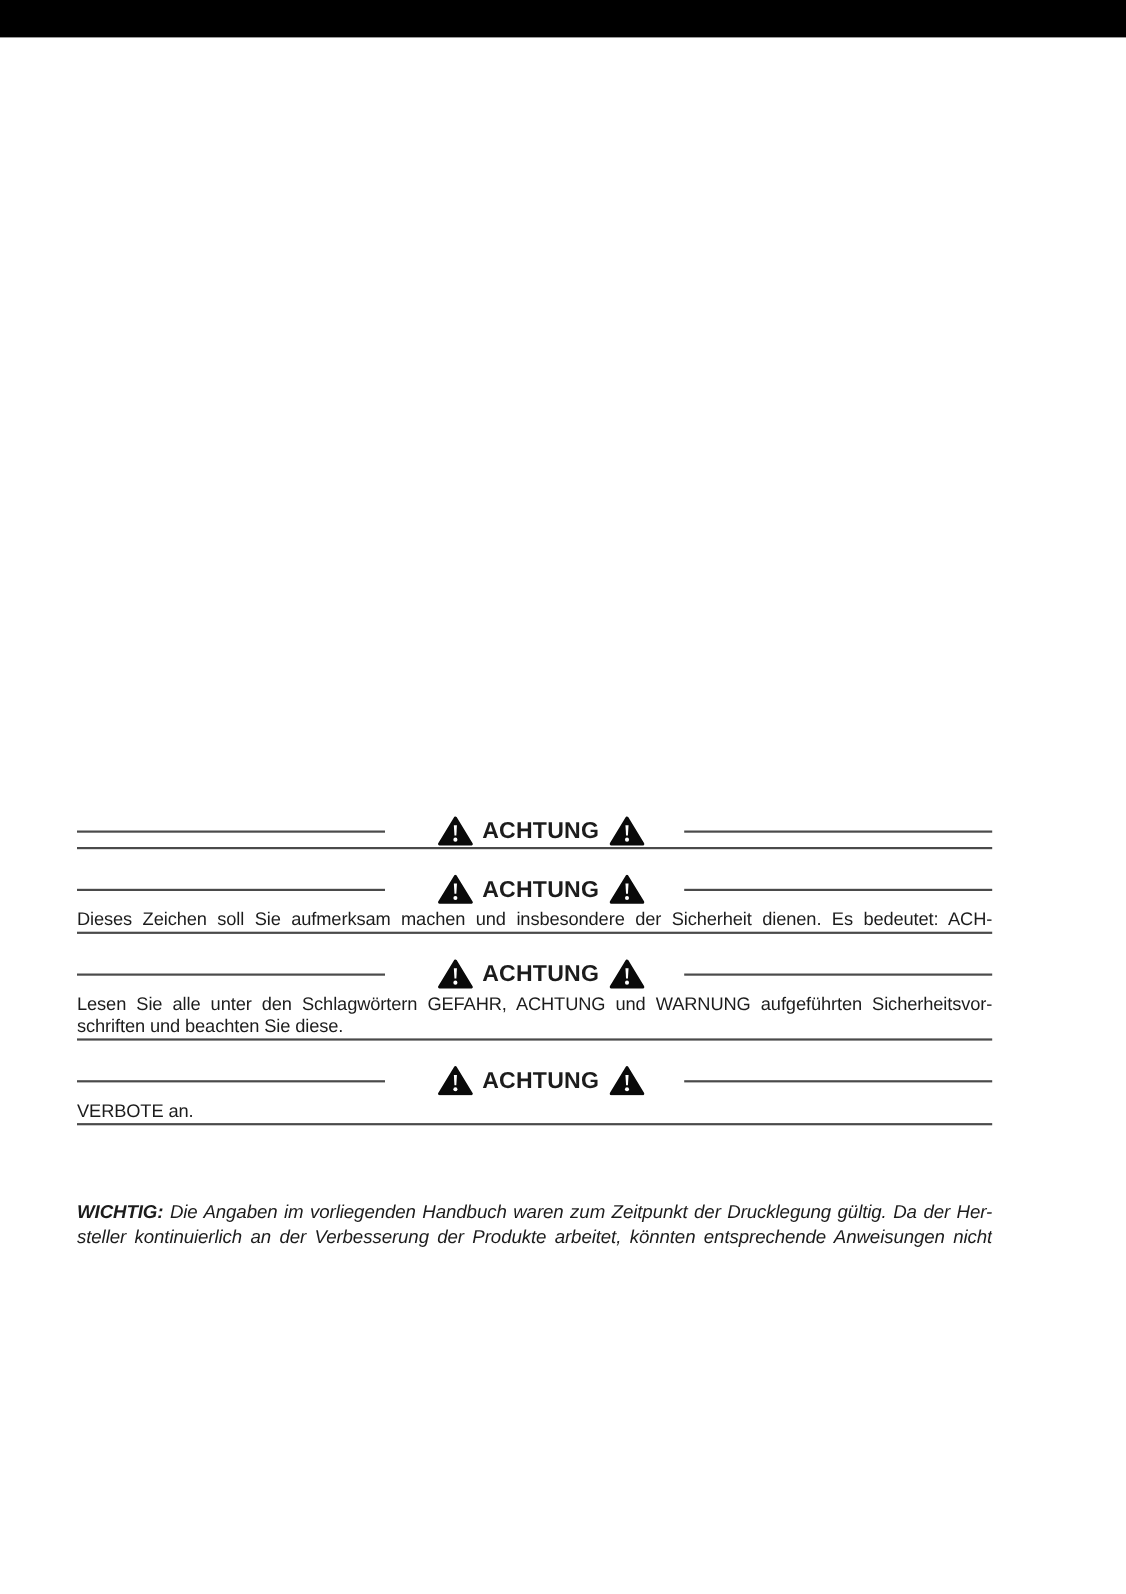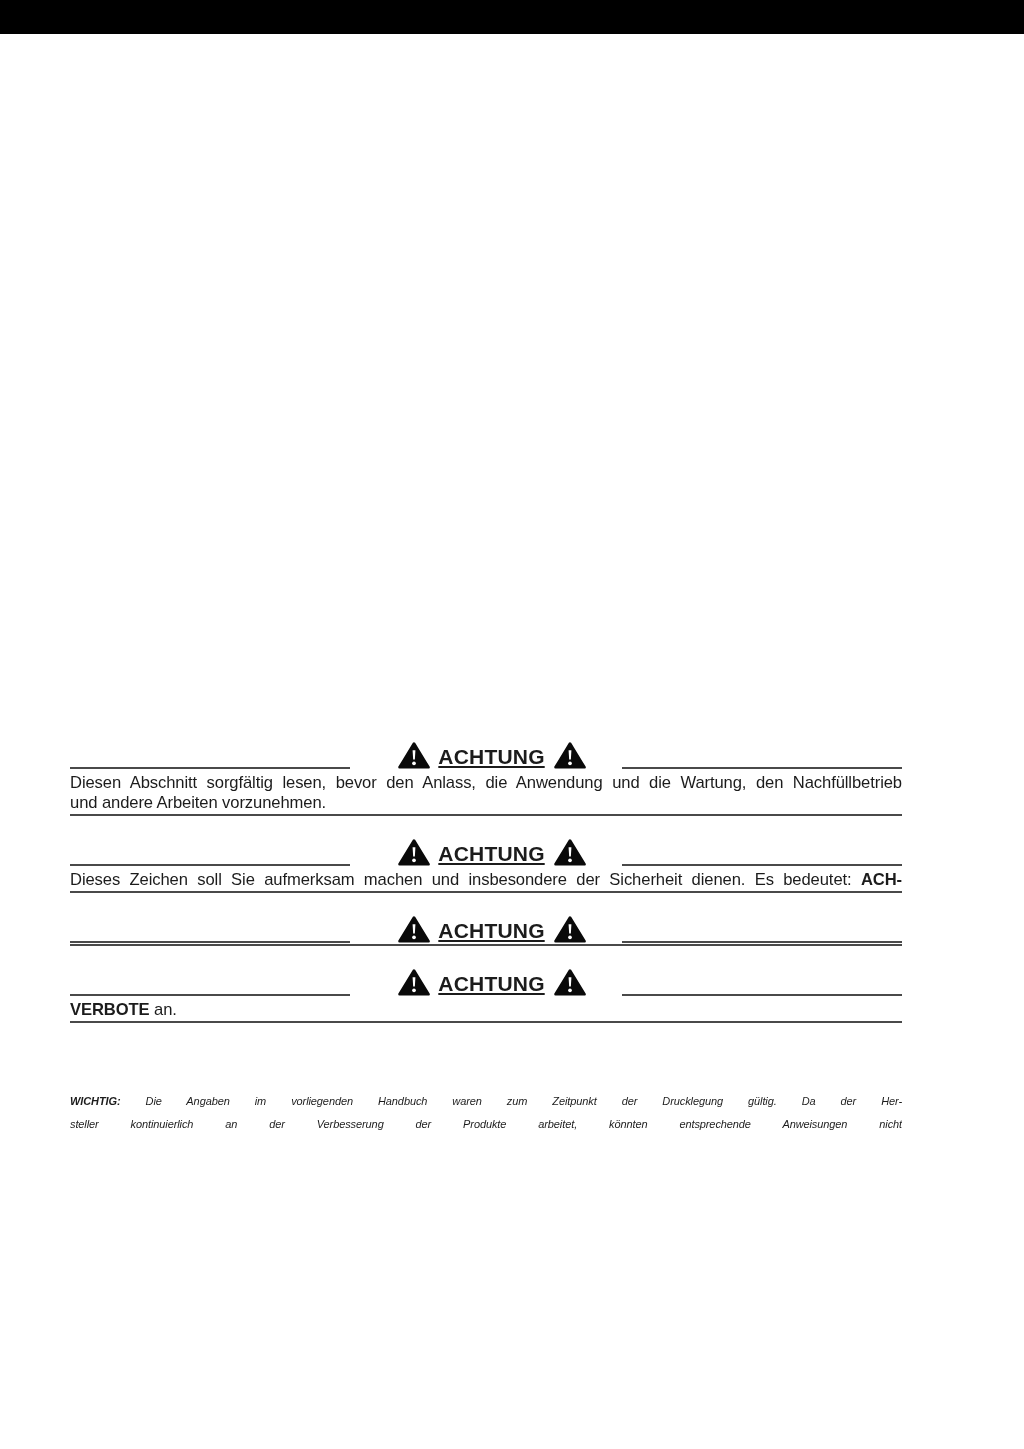--- a/index.html
+++ b/index.html
@@ -13,45 +13,45 @@
     font-family:"Liberation Sans","DejaVu Sans",sans-serif;
     color:var(--text);
   }
   .top-bar{ width:1024px; height:34px; background:var(--top_bar); }
   .content{ width:832px; margin-left:70px; }
 
   .warn-section{ margin-top:23px; }
   .warn-section.first{ margin-top:708px; }
 
   .warn-heading{
-    display:flex; align-items:flex-end; height:27px;text-decoration:underline;
+    display:flex; align-items:center; height:27px;
   }
   .hrule{ flex:1 1 auto; height:2px; background:var(--rule); }
   .hrule.left{ margin-right:48px; }
   .hrule.right{ margin-left:36px; }
   .warn-title{
     font-size:21px; font-weight:700; letter-spacing:0.2px;
     margin:0 9px 0 8px; white-space:nowrap; color:var(--text);
   }
   .tri-icon{ width:32px; height:27px; color:var(--triangle); flex:0 0 auto; }
 
   .warn-body{
     margin-top:4px;
     font-size:16.6px; line-height:20px; letter-spacing:-0.1px;
   }
   .rich-line{ text-align:justify; text-align-last:justify; overflow:hidden; white-space:nowrap; }
   .rich-line.no-j{ text-align:left; text-align-last:left; }
-  .rich-line b{ font-weight:700; }
+  .rich-line b{ font-weight:400; }
 
   .bottom-rule{ margin-top:1px; height:2px; background:var(--rule); }
 
   .notice{
     margin-top:67px;
     font-style:italic;
-    font-size:11px; line-height:23px; letter-spacing:-0.1px;
+    font-size:17px; line-height:23px; letter-spacing:-0.1px;
   }
   .notice .rich-line b{ font-weight:700; font-style:italic; }
 </style>
 </head>
 <body>
 
 <svg width="0" height="0" style="position:absolute" aria-hidden="true">
   <defs>
     <symbol id="warn-tri" viewBox="0 0 32 27">
       <path d="M16 1.5 L30.5 25.3 L1.5 25.3 Z" fill="currentColor" stroke="currentColor" stroke-width="2.6" stroke-linejoin="round"></path>
@@ -70,24 +70,20 @@
       <span class="hrule left"></span>
       <svg class="tri-icon">
           <use href="#warn-tri"></use>
         </svg>
       <span class="warn-title">ACHTUNG</span>
       <svg class="tri-icon">
           <use href="#warn-tri"></use>
         </svg>
       <span class="hrule right"></span>
     </div>
-    <div class="warn-body">
-        <div class="rich-line"><span>Diesen Abschnitt sorgfältig lesen, bevor den Anlass, die Anwendung und die Wartung, den Nachfüllbetrieb</span></div>
-        <div class="rich-line no-j"><span>und andere Arbeiten vorzunehmen.</span></div>
-      </div>
     <div class="bottom-rule"></div>
   </section>
 
   <section class="warn-section">
     <div class="warn-heading">
       <span class="hrule left"></span>
       <svg class="tri-icon">
           <use href="#warn-tri"></use>
         </svg>
       <span class="warn-title">ACHTUNG</span>
@@ -107,20 +103,24 @@
       <span class="hrule left"></span>
       <svg class="tri-icon">
           <use href="#warn-tri"></use>
         </svg>
       <span class="warn-title">ACHTUNG</span>
       <svg class="tri-icon">
           <use href="#warn-tri"></use>
         </svg>
       <span class="hrule right"></span>
     </div>
+    <div class="warn-body">
+        <div class="rich-line"><span>Lesen Sie alle unter den Schlagwörtern </span><b>GEFAHR, ACHTUNG</b><span> und </span><b>WARNUNG</b><span> aufgeführten Sicherheitsvor-</span></div>
+        <div class="rich-line no-j"><span>schriften und beachten Sie diese.</span></div>
+      </div>
     <div class="bottom-rule"></div>
   </section>
 
   <section class="warn-section">
     <div class="warn-heading">
       <span class="hrule left"></span>
       <svg class="tri-icon">
           <use href="#warn-tri"></use>
         </svg>
       <span class="warn-title">ACHTUNG</span>

